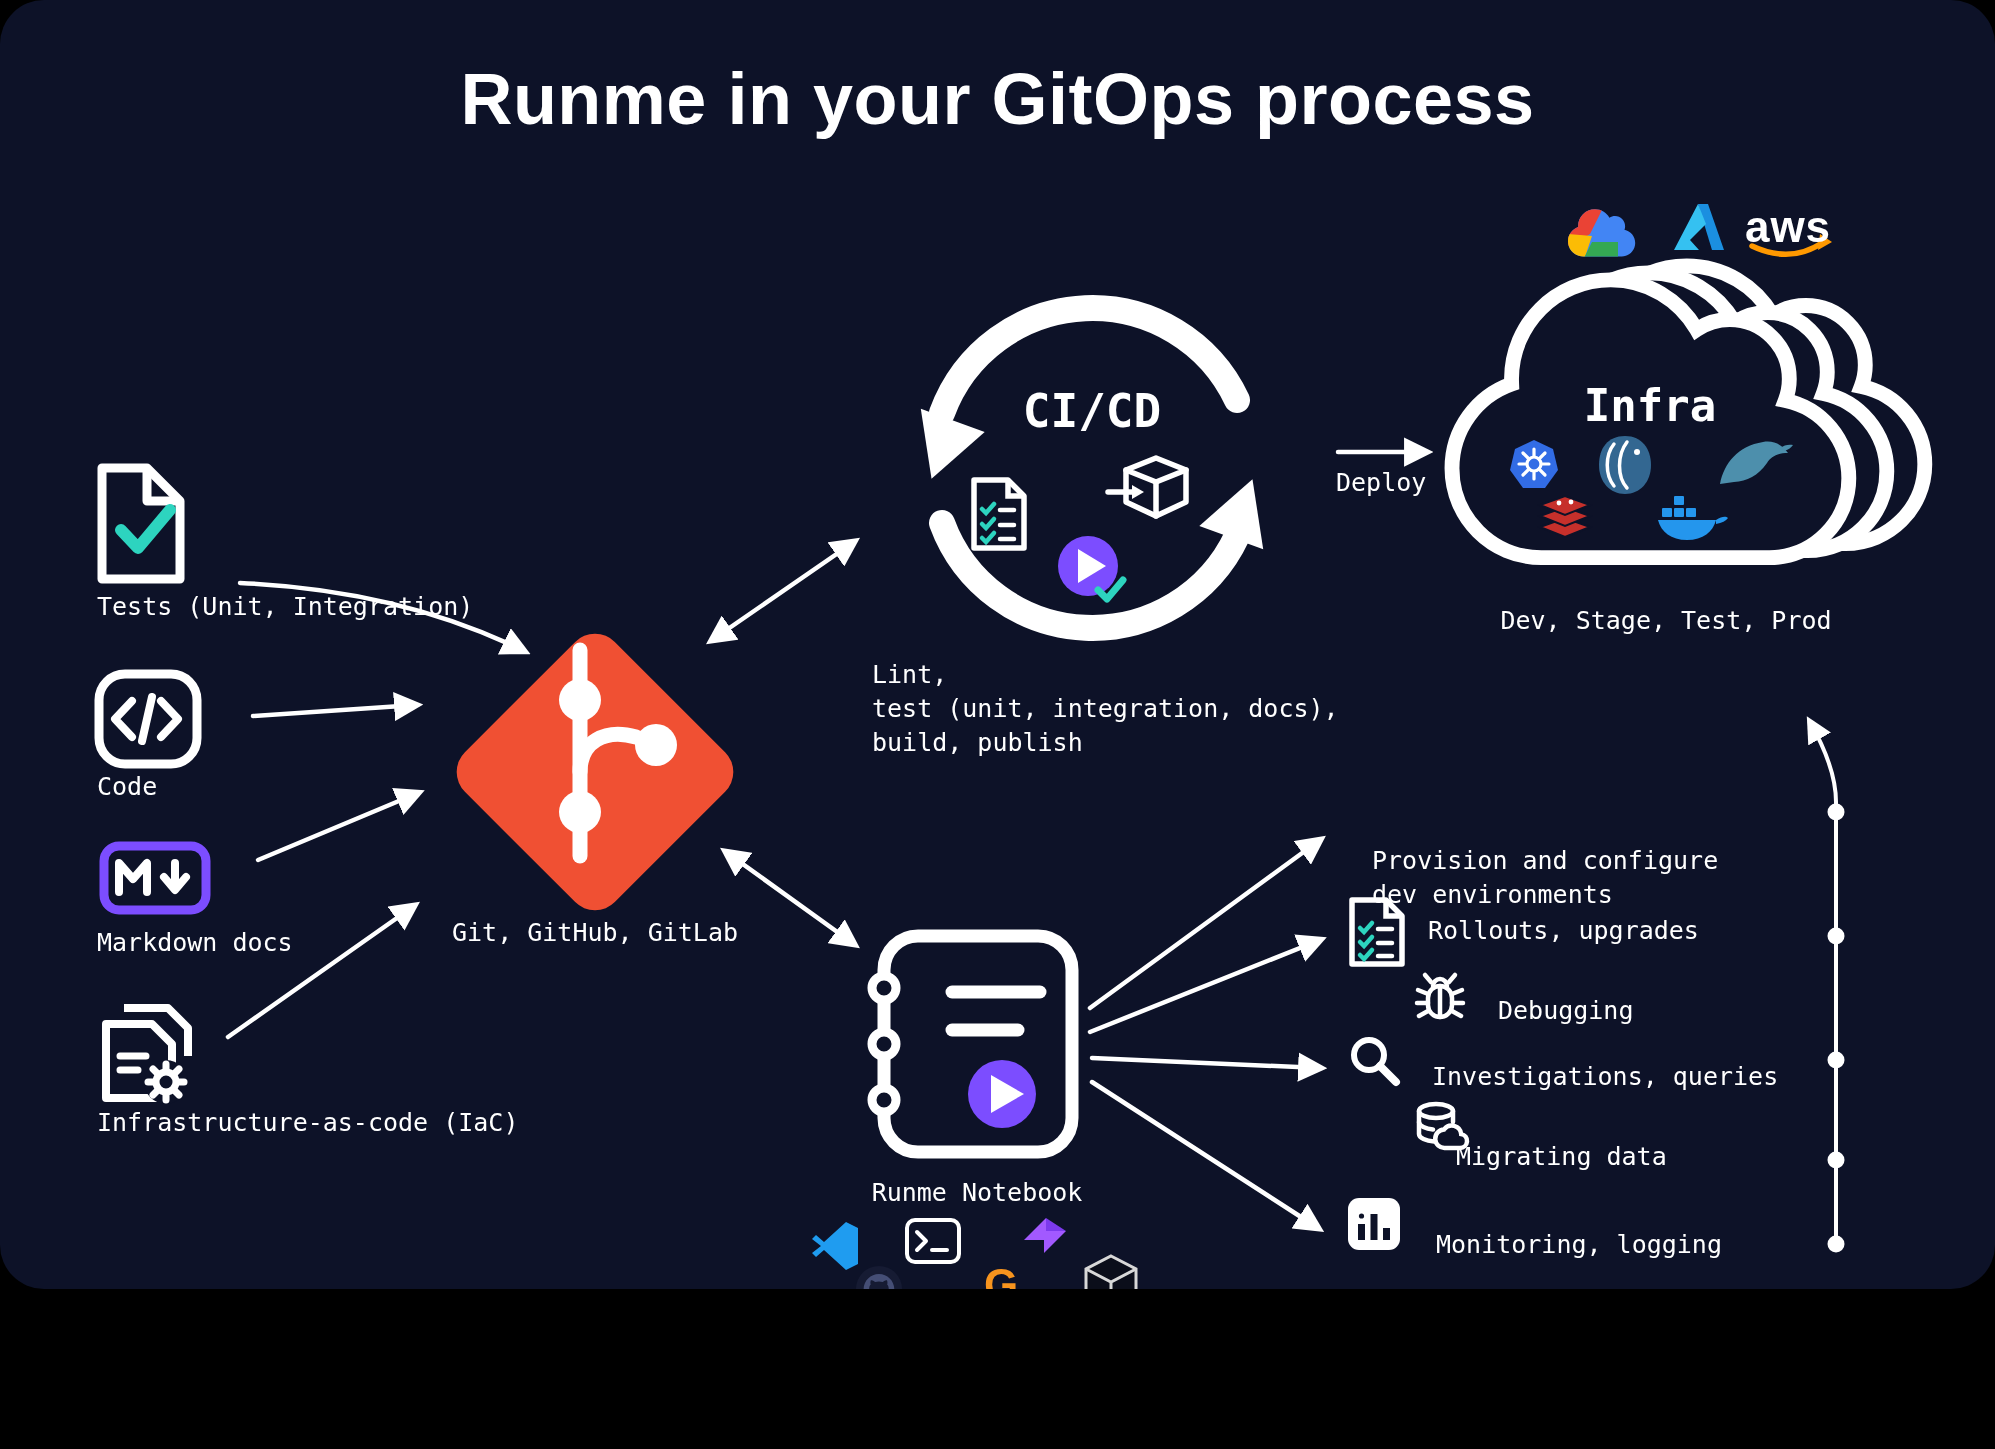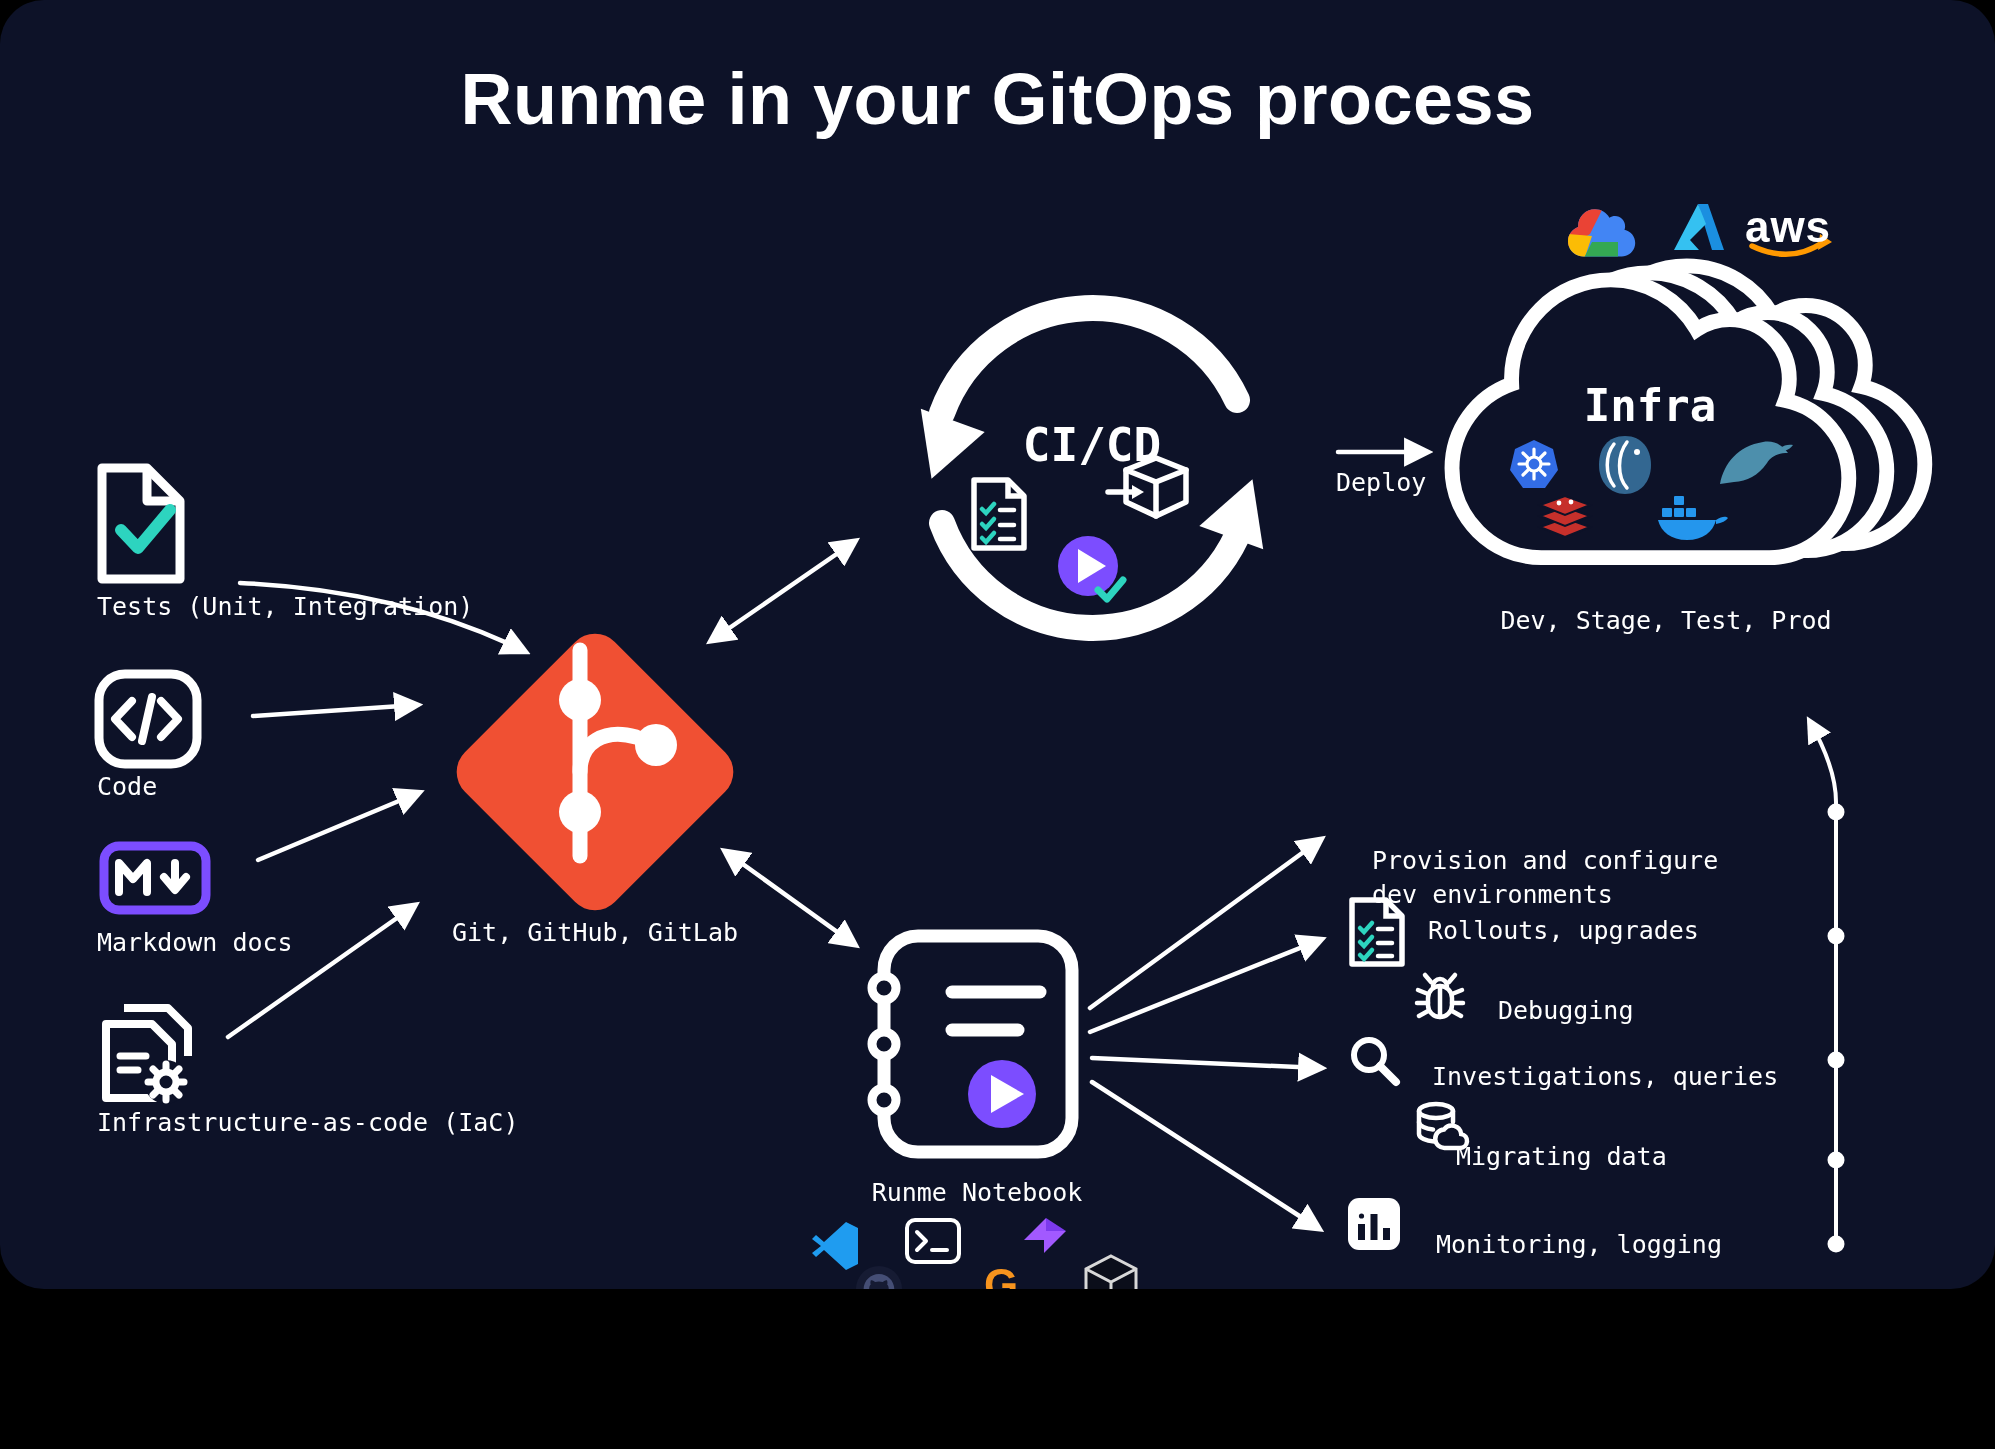--- a/index.html
+++ b/index.html
@@ -9,21 +9,21 @@
     font-family:"DejaVu Sans Mono",monospace;color:#fff;
   }
   .layer{position:absolute;left:0;top:0;}
   .label{position:absolute;font-size:25px;color:#fff;white-space:nowrap;}
   .pre{white-space:pre-line;line-height:34px;}
   .center{transform:translateX(-50%);text-align:center;}
   #title{
     position:absolute;top:58px;left:0;right:0;text-align:center;
     font-family:"Liberation Sans",sans-serif;font-weight:bold;font-size:72px;letter-spacing:.5px;
   }
-  .big{font-size:46px;font-weight:bold;margin-top:34px;}
+  .big{font-size:46px;font-weight:bold;}
   .infra-title{font-size:44px;font-weight:bold;text-align:center;}
   .aws{font-family:"Liberation Sans",sans-serif;font-weight:bold;font-size:44px;letter-spacing:1px;}
   .g-logo{font-family:"Liberation Sans",sans-serif;font-weight:bold;font-size:44px;color:#F7941E;}
 </style>
 </head>
 <body>
 
 <div id="canvas">
 
   <svg class="layer" width="1995" height="1449" viewBox="0 0 1995 1449">
@@ -304,20 +304,23 @@
   <div id="title">Runme in your GitOps process</div>
 
   <div class="label" style="left:97px;top:592px">Tests (Unit, Integration)</div>
   <div class="label" style="left:97px;top:772px">Code</div>
   <div class="label" style="left:97px;top:928px">Markdown docs</div>
   <div class="label" style="left:97px;top:1108px">Infrastructure-as-code (IaC)</div>
 
   <div class="label center" style="left:595px;top:918px">Git, GitHub, GitLab</div>
 
   <div class="label center big" style="left:1092px;top:384px">CI/CD</div>
+  <div class="label pre" style="left:872px;top:658px">Lint,
+test (unit, integration, docs),
+build, publish</div>
 
   <div class="label" style="left:1336px;top:468px">Deploy</div>
 
   <div class="label center infra-title" style="left:1650px;top:380px">Infra</div>
   <div class="label center" style="left:1666px;top:606px">Dev, Stage, Test, Prod</div>
   <div class="label center aws" style="left:1788px;top:202px">aws</div>
 
   <div class="label center" style="left:977px;top:1178px">Runme Notebook</div>
   <div class="g-logo" style="position:absolute;left:984px;top:1260px">G</div>
 

